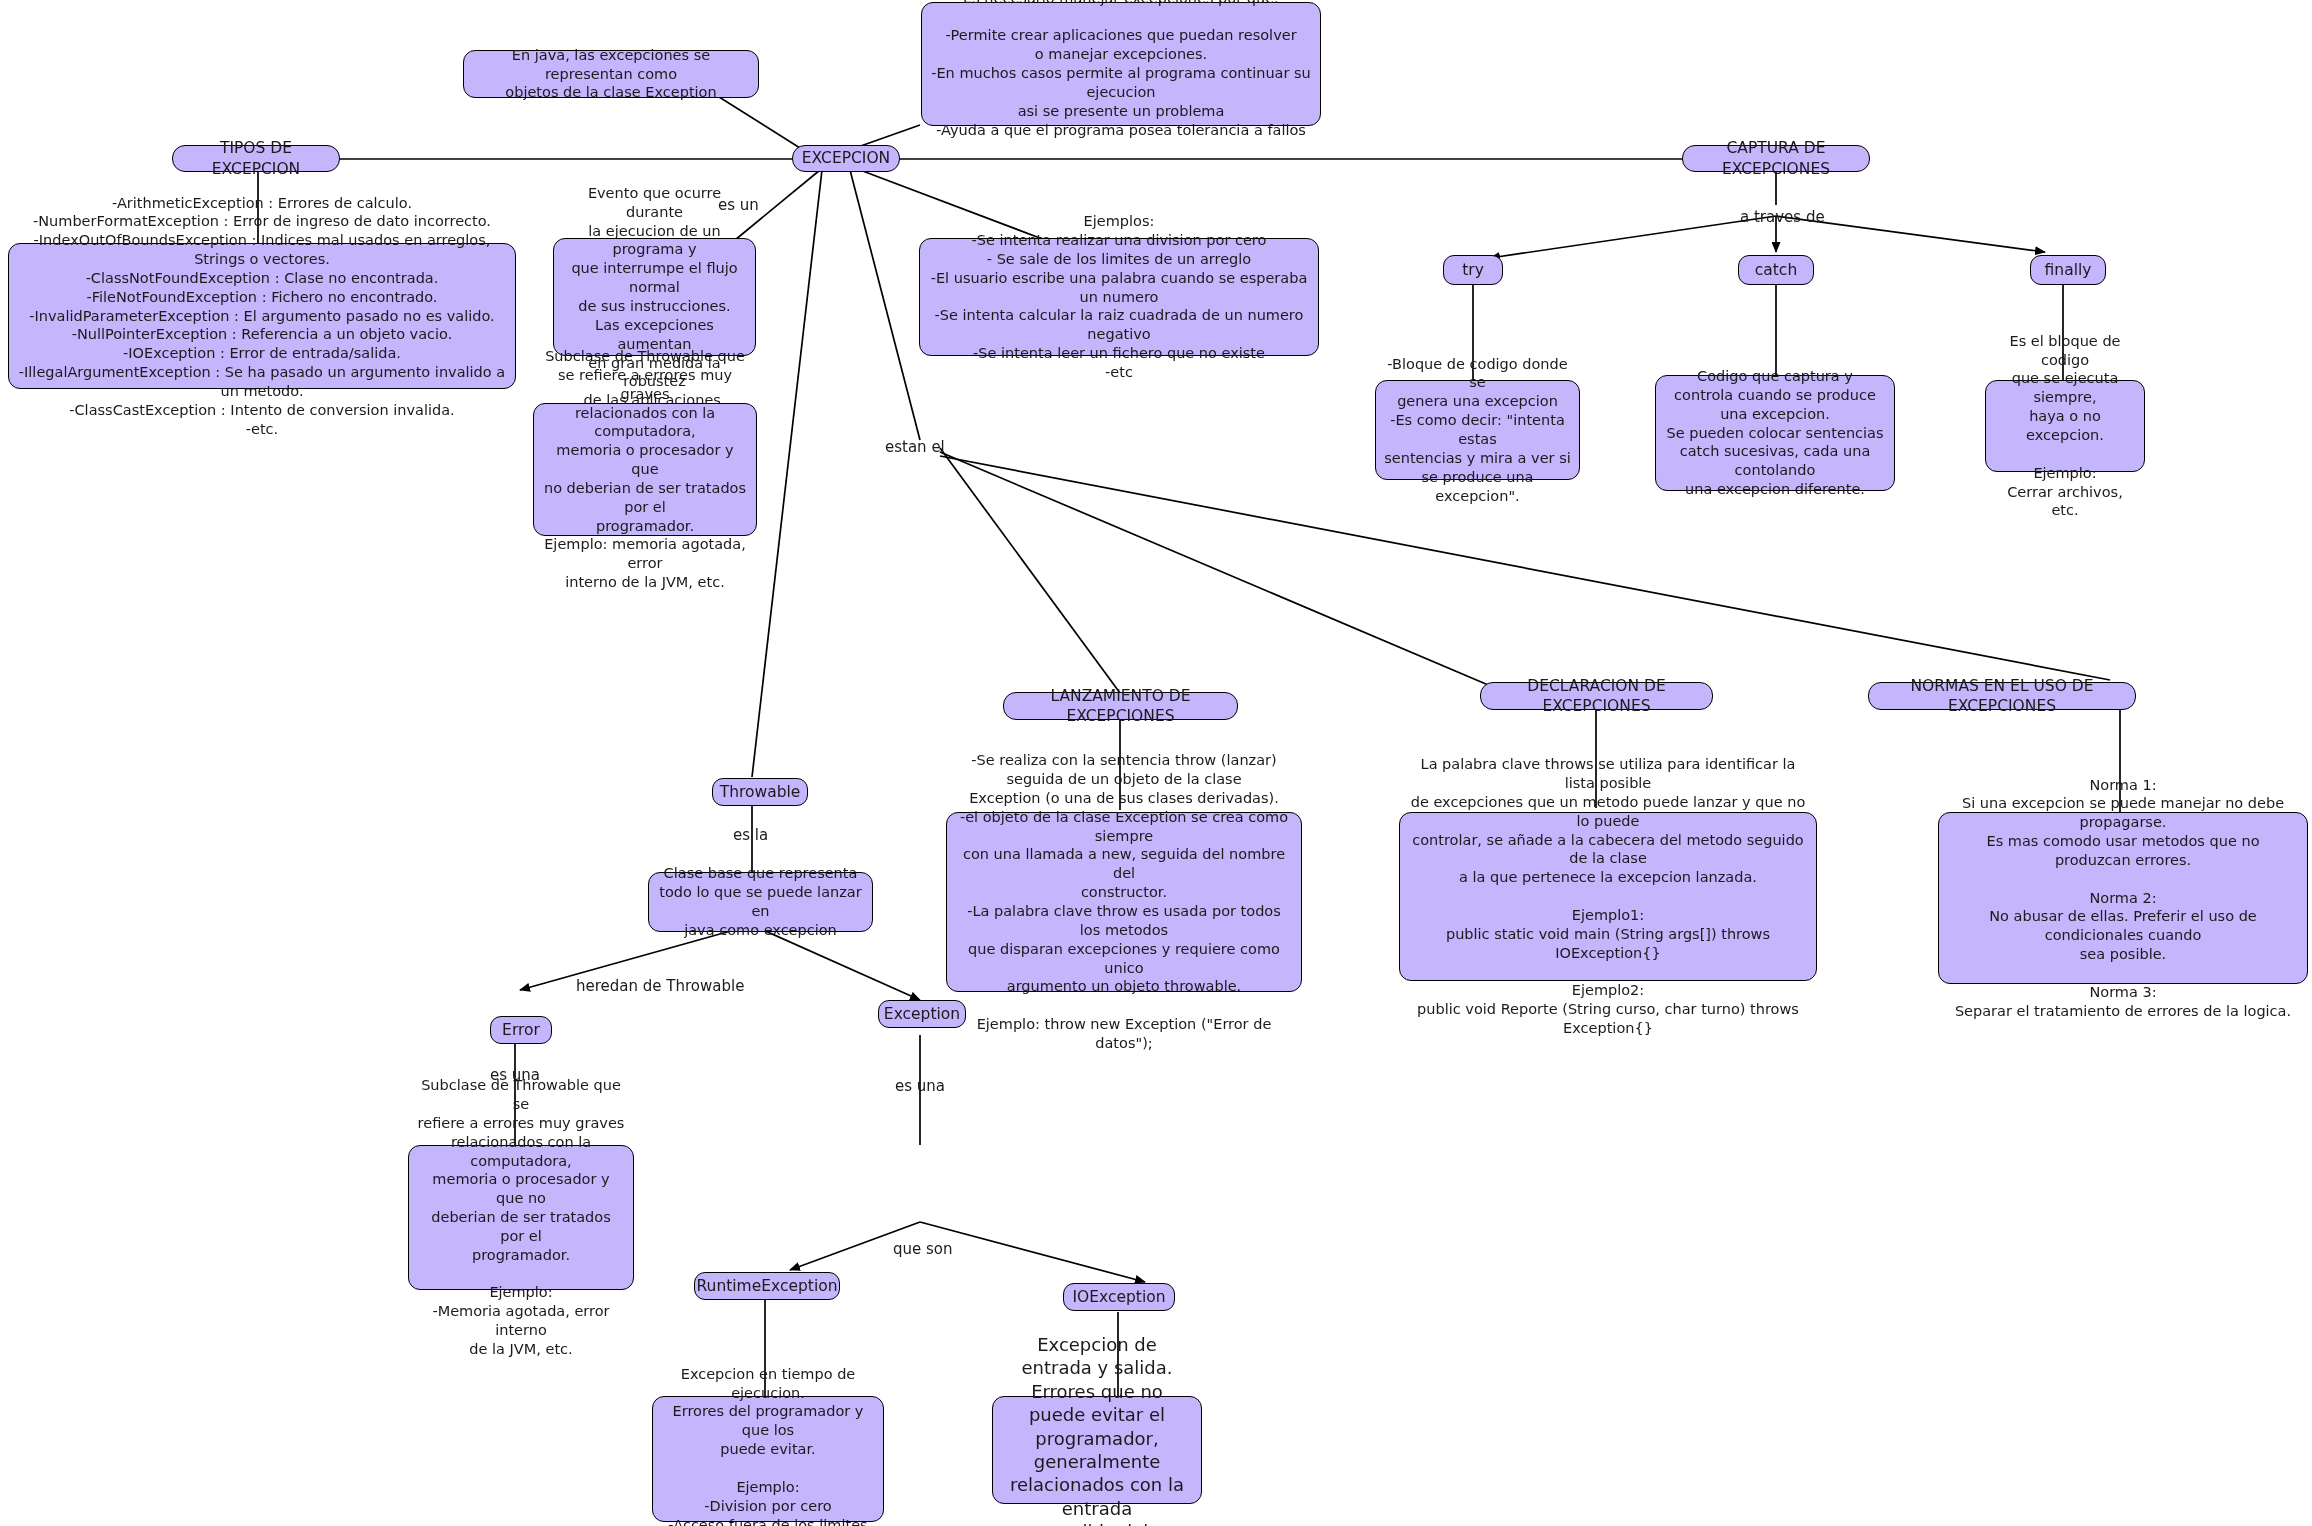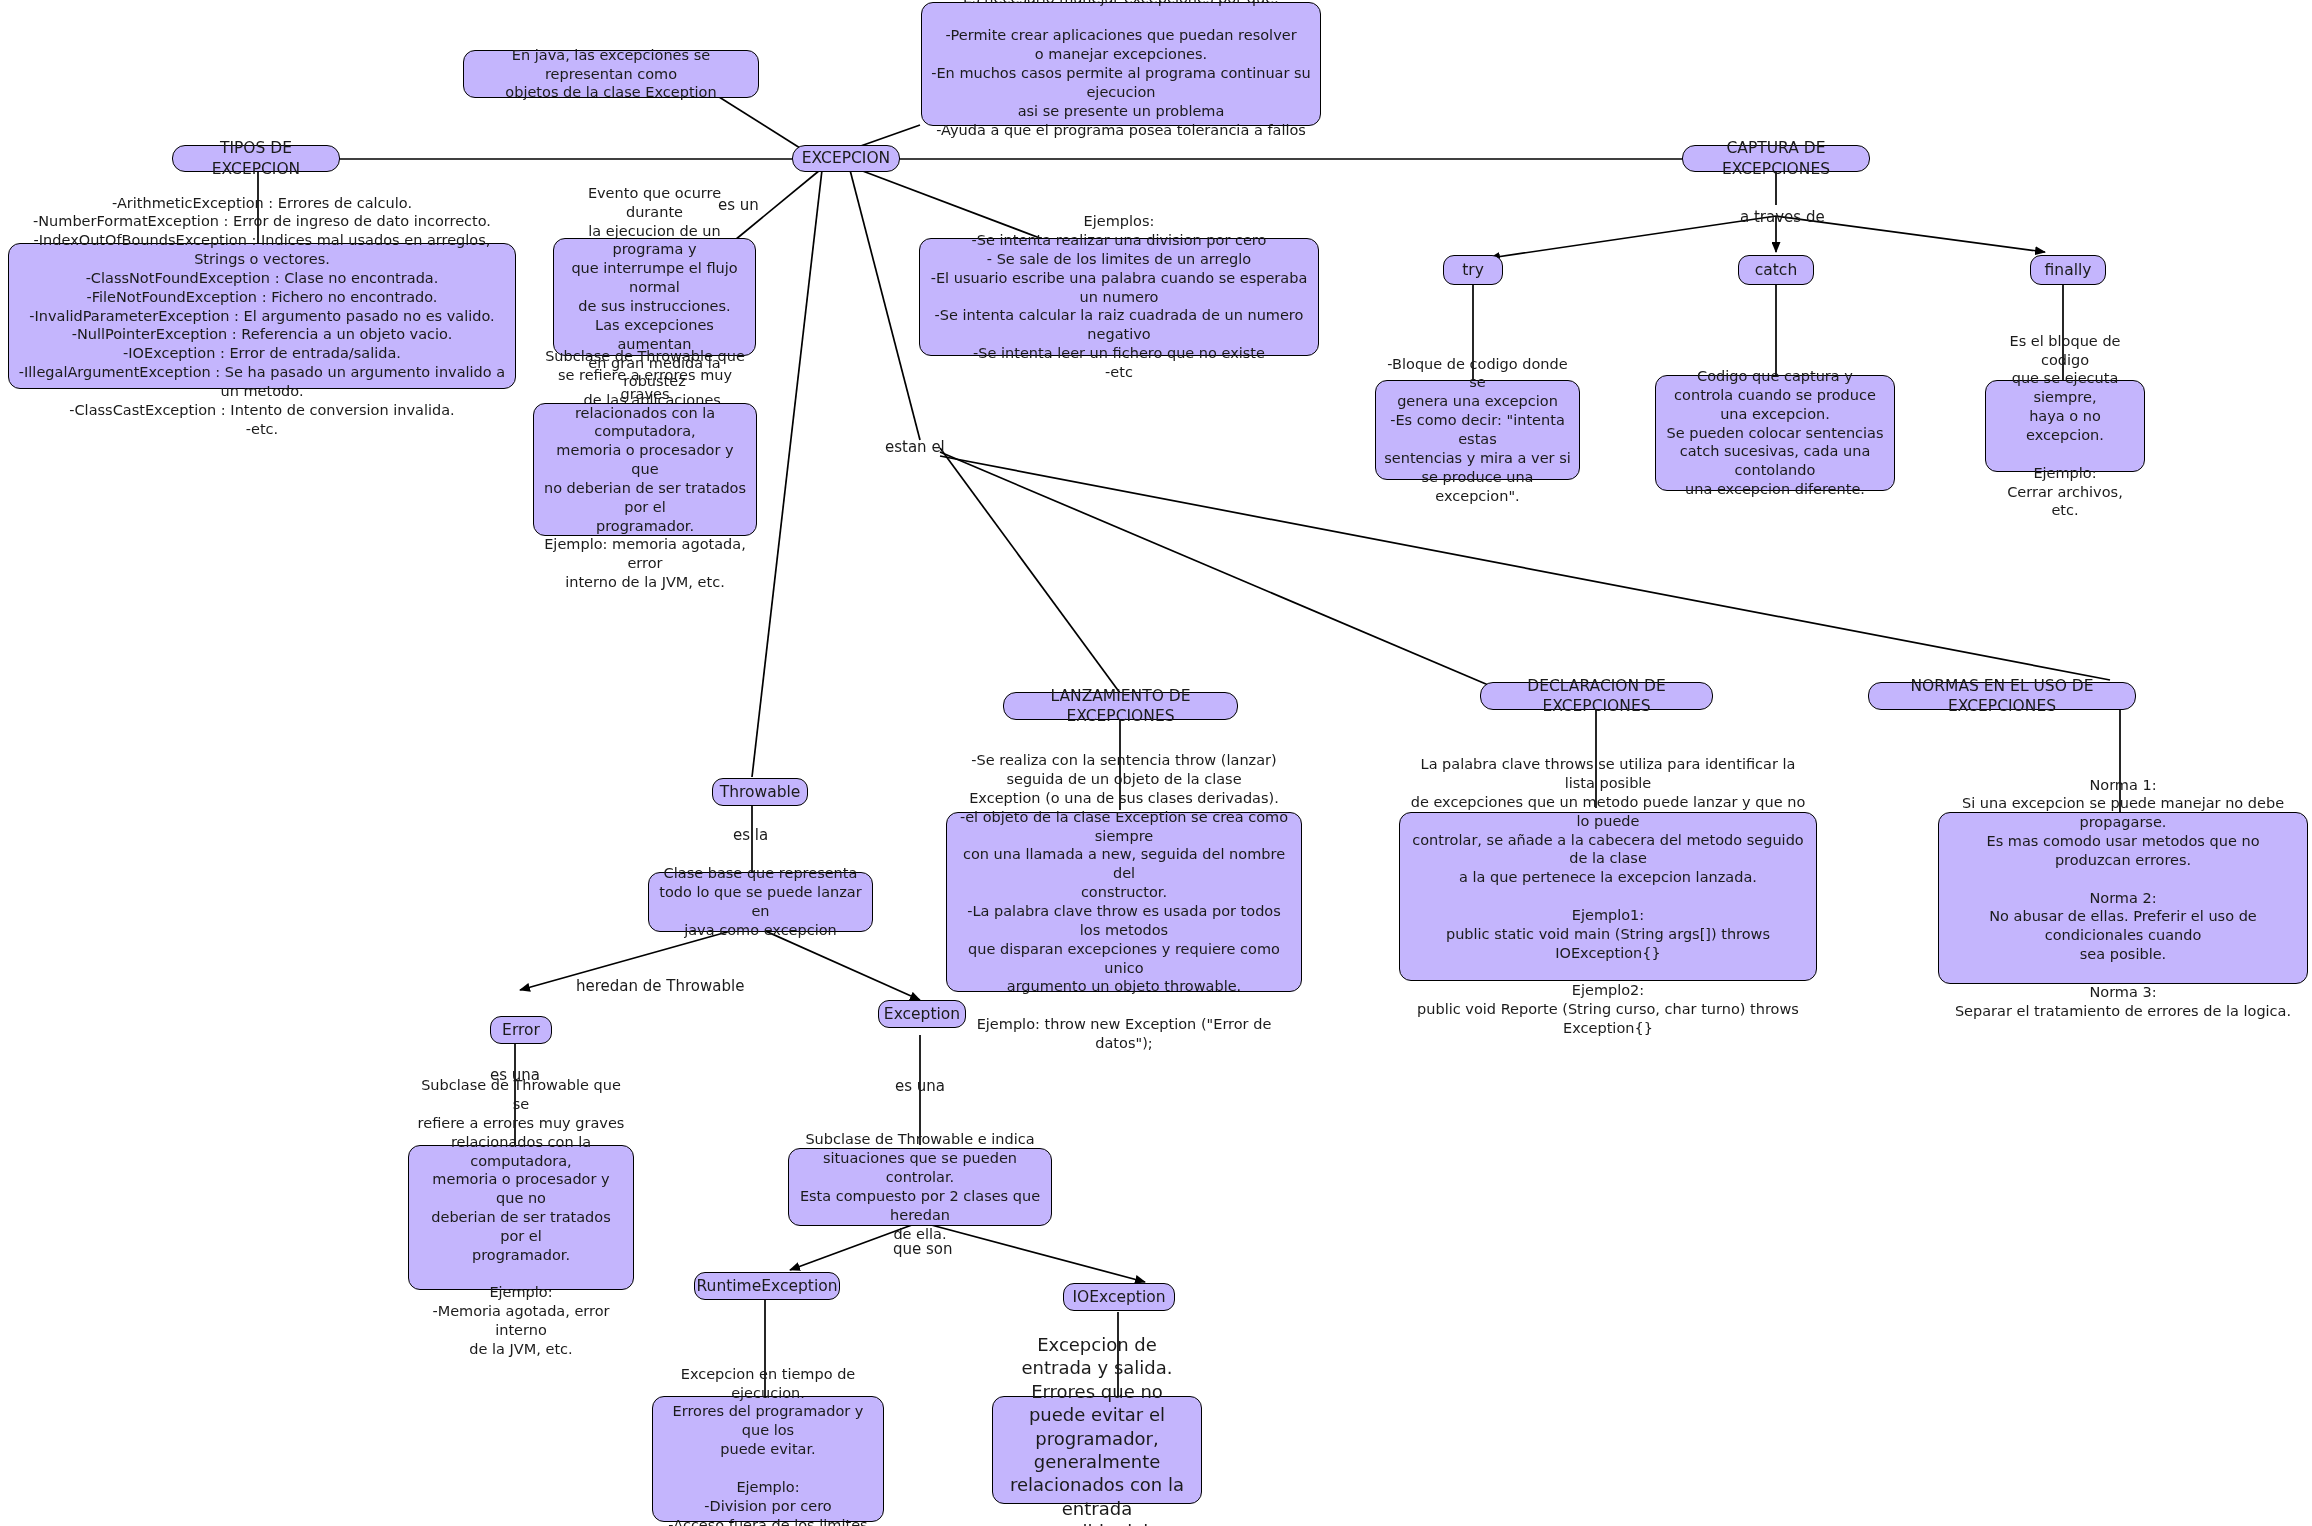--- a/index.html
+++ b/index.html
@@ -262,24 +262,20 @@
 refiere a errores muy graves
 relacionados con la computadora,
 memoria o procesador y que no
 deberian de ser tratados por el
 programador.
 
 Ejemplo:
 -Memoria agotada, error interno
 de la JVM, etc.</div>
 
-  <div class="node detail" style="left:788px; top:1148px; width:264px; height:78px; font-size:14.5px;">Subclase de Throwable e indica
-situaciones que se pueden controlar.
-Esta compuesto por 2 clases que heredan
-de ella.</div>
 
   <div class="node small-kw" style="left:694px; top:1272px; width:146px; height:28px;">RuntimeException</div>
 
   <div class="node small-kw" style="left:1063px; top:1283px; width:112px; height:28px;">IOException</div>
 
   <div class="node detail" style="left:652px; top:1396px; width:232px; height:126px; font-size:14.5px;">Excepcion en tiempo de ejecucion.
 Errores del programador y que los
 puede evitar.
 
 Ejemplo:

